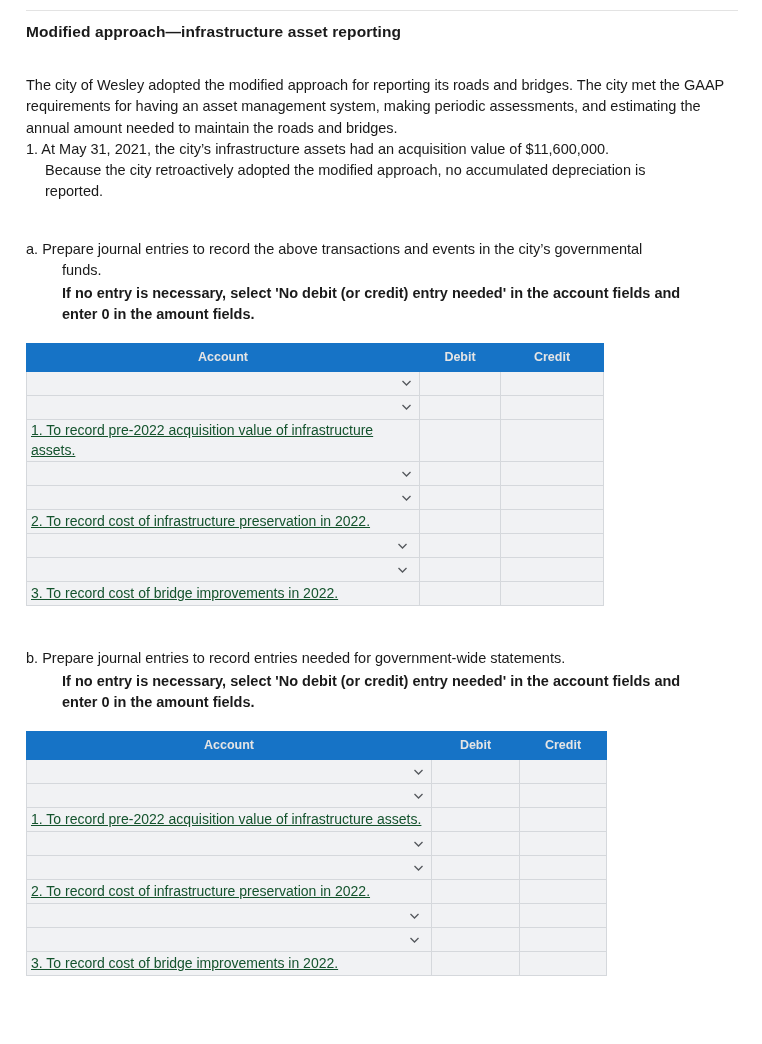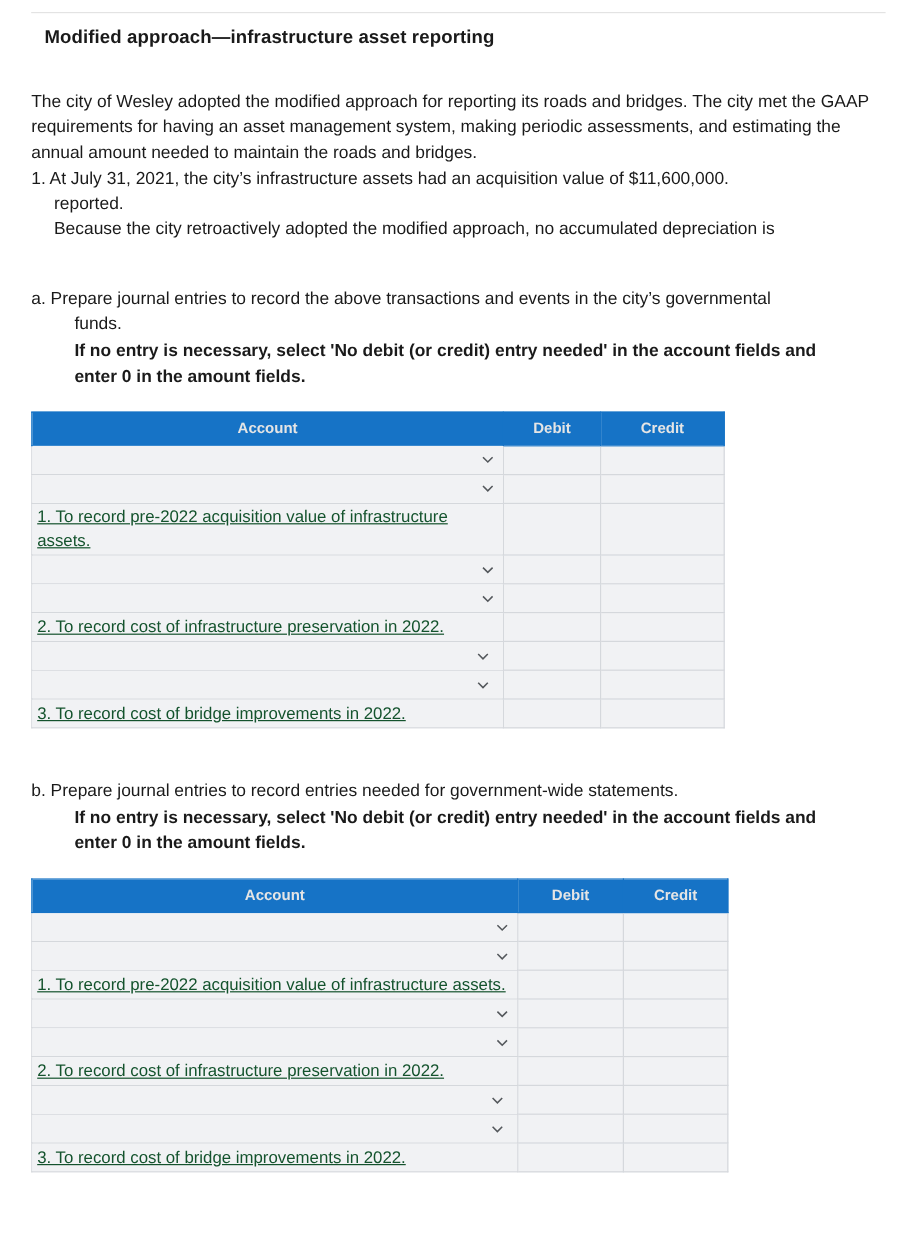--- a/index.html
+++ b/index.html
@@ -20,21 +20,21 @@
     padding: 10px 24px 0 26px;
     box-sizing: border-box;
   }
   .top-rule {
     border-top: 1px solid #e3e3e3;
     margin: 0 0 10px 0;
   }
   h1.title {
     font-size: 15.5px;
     font-weight: bold;
-    margin: 8px 0 0 11px;
+    margin: 8px 0 0 0;
     letter-spacing: 0.1px;
   }
   p.para {
     margin: 32px 0 0 0;
     max-width: 700px;
   }
   p.tight {
     margin: 18px 0 0 0;
   }
   .numlist {
@@ -126,23 +126,23 @@
   <div class="top-rule"></div>
 
   <h1 class="title">Modified approach—infrastructure asset reporting</h1>
 
   <p class="para">The city of Wesley adopted the modified approach for reporting its roads and bridges. The city met the GAAP requirements for having an asset management system, making periodic assessments, and estimating the annual amount needed to maintain the roads and bridges.</p>
 
 
   <ul class="numlist">
     <li>
       <span>1.</span>
-      <span>At July 31, 2021, the city’s infrastructure assets had an acquisition value of $11,600,000.</span>
+      <span>At May 31, 2021, the city’s infrastructure assets had an acquisition value of $11,600,000.</span>
+      <span class="cont">Because the city retroactively adopted the modified approach, no accumulated depreciation is</span>
       <span class="cont">reported.</span>
-      <span class="cont">Because the city retroactively adopted the modified approach, no accumulated depreciation is</span>
     </li>
   </ul>
 
   <div class="req">
     <span>a.</span>
     <span>Prepare journal entries to record the above transactions and events in the city’s governmental</span>
     <span class="indent">funds.</span>
     <span class="bold-note">If no entry is necessary, select 'No debit (or credit) entry needed' in the account fields and</span>
     <span class="bold-note" style="margin-top:0;">enter 0 in the amount fields.</span>
   </div>

